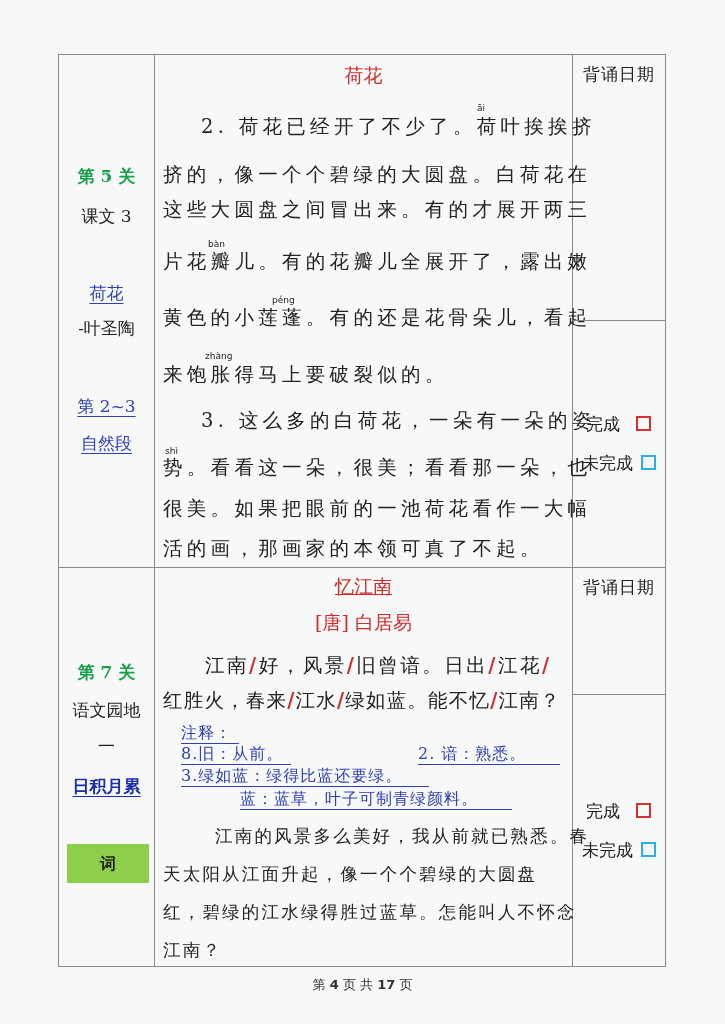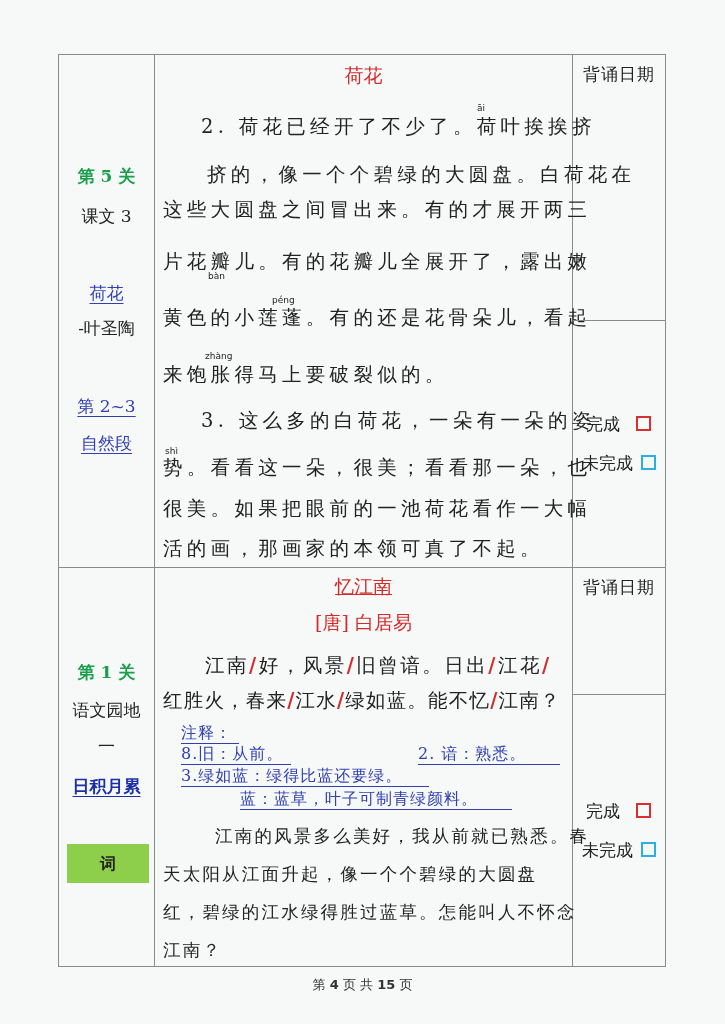--- a/index.html
+++ b/index.html
@@ -67,24 +67,24 @@
         <div class="lc" style="top:262px;">-叶圣陶</div>
         <div class="lc blue-link" style="top:340px;">第 2~3</div>
         <div class="lc blue-link" style="top:377px;">自然段</div>
       </div>
 
       <div class="col-main">
         <div class="title-red" style="top:8px;">荷花</div>
 
         <span class="py" style="left:322px; top:48px;">āi</span>
         <div class="line" style="top:58px; left:46px;">2. 荷花已经开了不少了。荷叶挨挨挤</div>
-        <div class="line" style="top:106px;margin-left:44px;">挤的，像一个个碧绿的大圆盘。白荷花在</div>
+        <div class="line" style="top:106px;">挤的，像一个个碧绿的大圆盘。白荷花在</div>
         <div class="line" style="top:141px;">这些大圆盘之间冒出来。有的才展开两三</div>
 
-        <span class="py" style="left:53px; top:184px;margin-top:32px;">bàn</span>
+        <span class="py" style="left:53px; top:184px;">bàn</span>
         <div class="line" style="top:193px;">片花瓣儿。有的花瓣儿全展开了，露出嫩</div>
 
         <span class="py" style="left:117px; top:240px;">péng</span>
         <div class="line" style="top:249px;">黄色的小莲蓬。有的还是花骨朵儿，看起</div>
 
         <span class="py" style="left:50px; top:296px;">zhàng</span>
         <div class="line" style="top:306px;">来饱胀得马上要破裂似的。</div>
 
         <div class="line" style="top:352px; left:46px;">3. 这么多的白荷花，一朵有一朵的姿</div>
 
@@ -104,21 +104,21 @@
         </div>
         <div class="status" style="top:397px;">
           <span class="lbl" style="left:9px;">未完成</span>
           <span class="chk cyan" style="left:68px; top:3px;"></span>
         </div>
       </div>
     </div>
 
     <div class="row row2">
       <div class="col-left">
-        <div class="lc green" style="top:93px;">第 1 关</div>
+        <div class="lc green" style="top:93px;">第 7 关</div>
         <div class="lc" style="top:131px;">语文园地</div>
         <div class="lc" style="top:167px;">一</div>
         <div class="lc blue-bold" style="top:207px;">日积月累</div>
         <div class="ci-box" style="top:276px;">词</div>
       </div>
 
       <div class="col-main">
         <div class="title-red" style="top:6px;text-decoration:underline;">忆江南</div>
         <div class="title-red" style="top:42px;">[唐] 白居易</div>
 
@@ -154,16 +154,16 @@
           <span class="chk cyan" style="left:68px; top:3px;"></span>
         </div>
       </div>
     </div>
   </div>
 
   <div class="footer">
     <span>第</span>
     <b>4</b>
     <span>页 共</span>
-    <b>15</b>
+    <b>17</b>
     <span>页</span>
   </div>
 </div>
 
 </body></html>

